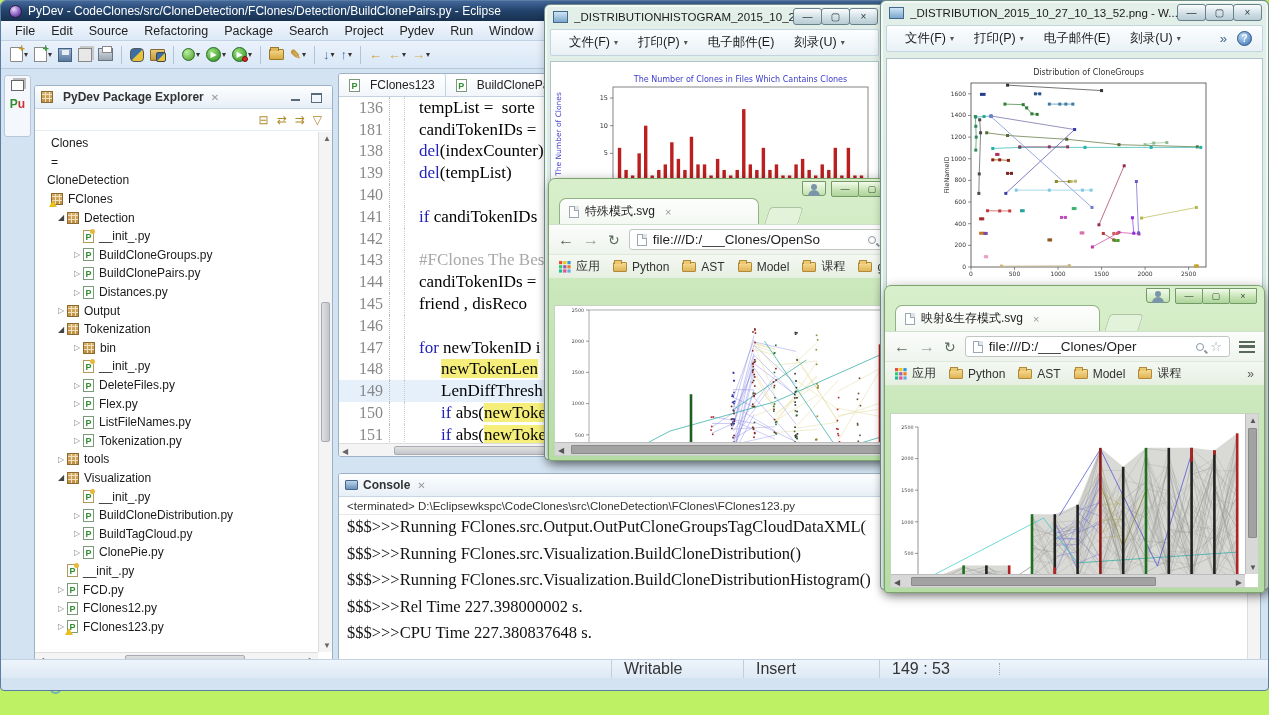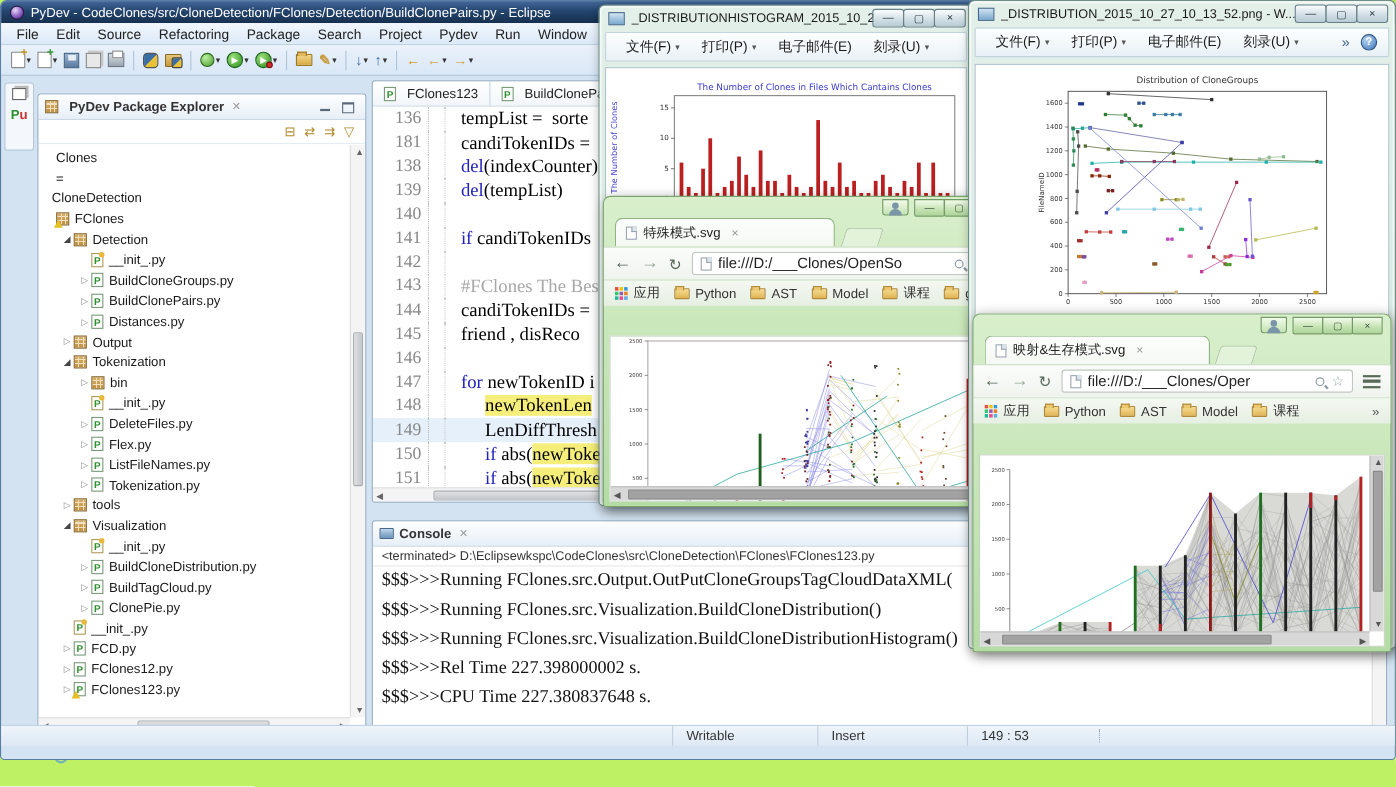--- a/index.html
+++ b/index.html
@@ -108,21 +108,21 @@
   #ed-hscroll { position:absolute; left:0; right:0; bottom:0; height:13px; background:#f4f4f4; border-top:1px solid #ddd; }
 
   #console { left:337px; top:472px; width:923px; height:196px; }
   .con-ico { width:13px; height:10px; background:linear-gradient(#bcd4ec,#6a92ba); border:1px solid #44668a; border-radius:1px; }
   #con-term { font-size:11.5px; color:#333; padding:3px 8px 2px 8px; border-bottom:1px solid #e8e8e8; white-space:nowrap; }
   #console-lines { padding:2px 8px; }
   .con-line { font-family:"Liberation Serif", serif; font-size:16.5px; color:#111; height:26.5px; white-space:nowrap; }
   #con-vscroll { position:absolute; right:0; top:22px; bottom:0; width:13px; background:#f4f4f4; border-left:1px solid #ddd; }
 
   #statusbar { left:0; top:658px; width:1269px; height:19px; background:linear-gradient(#eef4fb,#dde9f5);
-    border-top:1px solid #c2d2e2; display:flex; align-items:center; font-size:12px; color:#333; }
+    border-top:1px solid #c2d2e2; display:flex; align-items:center; font-size:16px; color:#333; }
   .st-cell { padding:0 12px; border-left:1px solid #c2cede; height:100%; display:flex; align-items:center; }
   .st-spacer { width:610px; }
   .st-grip { border-left:1px dotted #9aa8b8; height:12px; margin-left:8px; }
 
   #peek { left:49px; top:681px; width:13px; height:13px; border:2px solid #5b9bd5; border-radius:50%; z-index:0; opacity:.75; }
 
   
   .aero { background:linear-gradient(#e3f0e9,#cfe2d8); border:1px solid #6e8f85;
     border-radius:6px 6px 4px 4px;
     box-shadow:inset 0 0 0 2px rgba(255,255,255,.6), 2px 3px 10px rgba(0,0,0,.35); }

